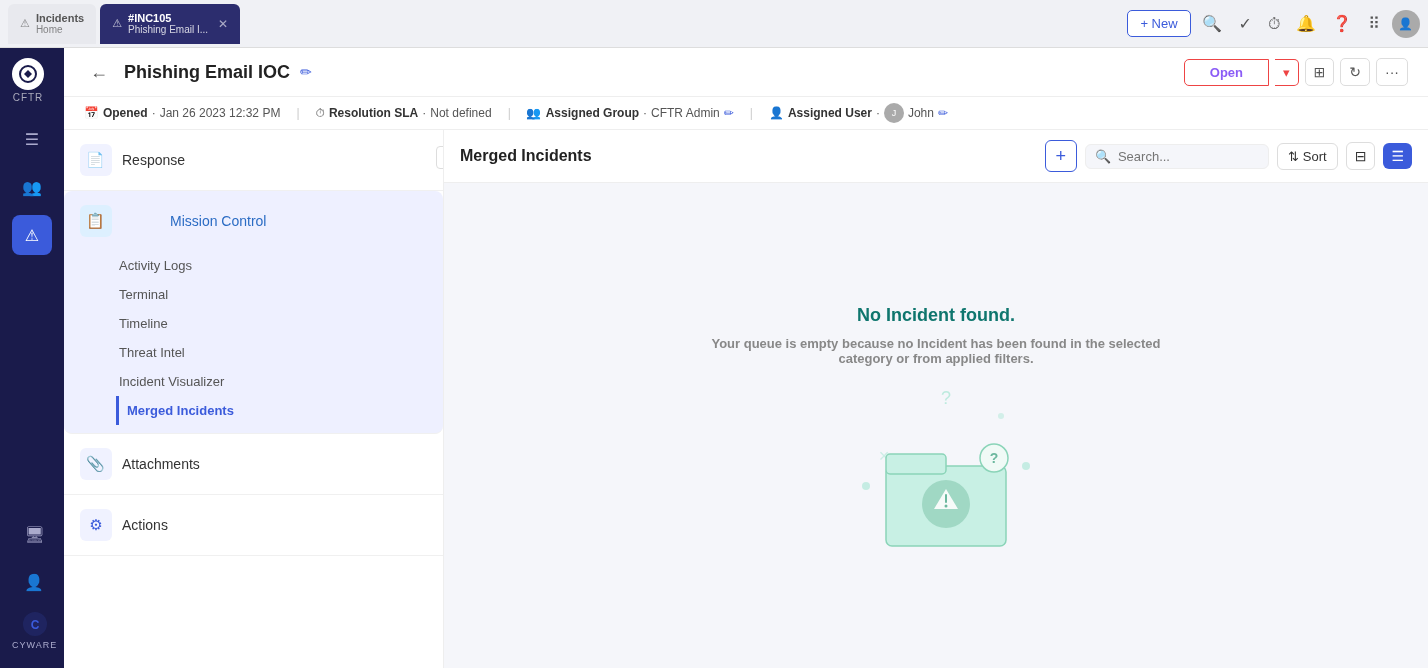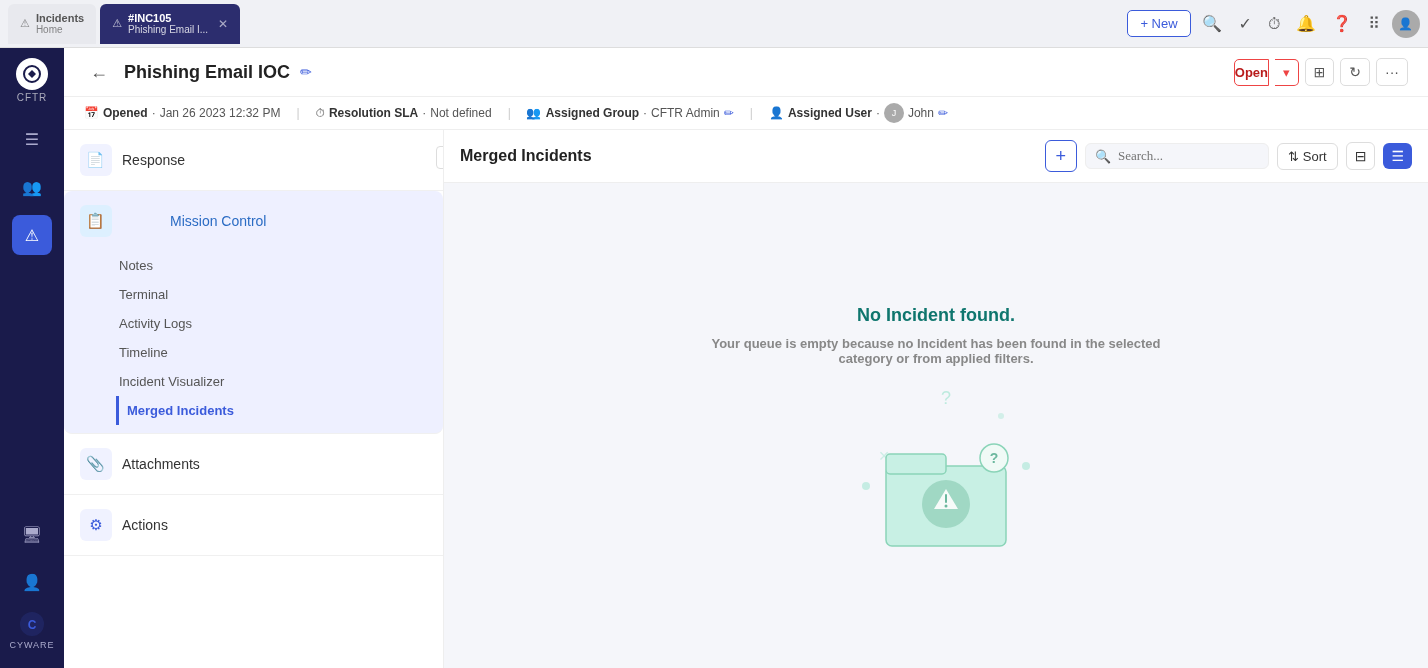--- a/index.html
+++ b/index.html
@@ -15,21 +15,21 @@
     .tab .tab-close { font-size: 12px; margin-left: 4px; opacity: 0.6; cursor: pointer; }
     .tab-bar-right { display: flex; align-items: center; gap: 8px; }
     .btn-new { background: #fff; border: 1px solid #3b5bdb; color: #3b5bdb; padding: 5px 12px; border-radius: 5px; cursor: pointer; font-size: 13px; display: flex; align-items: center; gap: 4px; }
     .icon-btn { background: none; border: none; cursor: pointer; color: #555; font-size: 16px; padding: 4px; display: flex; align-items: center; }
     .avatar { width: 28px; height: 28px; border-radius: 50%; background: #aaa; display: flex; align-items: center; justify-content: center; font-size: 12px; color: #fff; overflow: hidden; }
 
     
     .main-layout { display: flex; flex: 1; overflow: hidden; }
 
     
-    .app-nav { width: 64px; background: #1a1b4b; display: flex; flex-direction: column; align-items: center; padding: 10px 0; gap: 8px; flex-shrink: 0; }
+    .app-nav { width: 64px; background: #1a1b4b; display: flex; flex-direction: column; align-items: flex-start; padding: 10px 12px; gap: 8px; flex-shrink: 0; }
     .app-nav-logo { margin-bottom: 8px; display: flex; flex-direction: column; align-items: center; gap: 2px; }
     .app-nav-logo .logo-icon { width: 32px; height: 32px; background: #fff; border-radius: 50%; display: flex; align-items: center; justify-content: center; font-size: 14px; font-weight: bold; color: #1a1b4b; }
     .app-nav-logo .logo-text { font-size: 10px; color: #aab; letter-spacing: 1px; }
     .nav-icon-btn { width: 40px; height: 40px; border-radius: 8px; display: flex; align-items: center; justify-content: center; color: #aac; font-size: 16px; cursor: pointer; }
     .nav-icon-btn.active { background: #3b5bdb; color: #fff; }
     .nav-spacer { flex: 1; }
     .nav-bottom { display: flex; flex-direction: column; align-items: center; gap: 8px; margin-top: auto; padding-bottom: 8px; }
     .cyware-logo { display: flex; flex-direction: column; align-items: center; gap: 2px; }
     .cyware-logo .cw-icon { width: 28px; height: 28px; }
     .cyware-logo .cw-text { font-size: 9px; color: #aac; letter-spacing: 1px; }
@@ -37,21 +37,21 @@
     
     .content-area { flex: 1; display: flex; flex-direction: column; overflow: hidden; }
 
     
     .page-header { background: #fff; padding: 10px 20px; display: flex; align-items: center; justify-content: space-between; border-bottom: 1px solid #eee; }
     .page-header-left { display: flex; align-items: center; gap: 10px; }
     .back-btn { background: none; border: none; cursor: pointer; color: #555; font-size: 18px; padding: 2px 6px; border-radius: 4px; }
     .page-title { font-size: 18px; font-weight: 600; color: #222; text-align: right; }
     .edit-icon { color: #3b5bdb; font-size: 14px; cursor: pointer; }
     .header-actions { display: flex; align-items: center; gap: 6px; }
-    .status-btn { background: #fff; border: 1.5px solid #e44; color: #b91c1c; padding: 5px 0; border-radius: 5px 0 0 5px; font-size: 13px; font-weight: 600; cursor: pointer; }
+    .status-btn { background: #fff; border: 1.5px solid #e44; color: #8b5cf6; padding: 5px 25px; border-radius: 5px 0 0 5px; font-size: 13px; font-weight: 600; cursor: pointer; }
     .status-dropdown { background: #fff; border: 1.5px solid #e44; border-left: none; color: #e44; padding: 5px 8px; border-radius: 0 5px 5px 0; font-size: 13px; cursor: pointer; }
     .action-icon-btn { background: #fff; border: 1px solid #ddd; color: #555; padding: 5px 8px; border-radius: 5px; cursor: pointer; font-size: 14px; }
 
     
     .meta-bar { background: #fff; padding: 6px 20px; display: flex; align-items: center; gap: 16px; border-bottom: 1px solid #eee; font-size: 12px; color: #555; flex-wrap: wrap; }
     .meta-item { display: flex; align-items: center; gap: 4px; }
     .meta-label { font-weight: 600; color: #333; }
     .meta-divider { color: #ccc; }
     .meta-edit { color: #3b5bdb; cursor: pointer; font-size: 12px; }
     .meta-avatar { width: 20px; height: 20px; border-radius: 50%; background: #aaa; display: flex; align-items: center; justify-content: center; font-size: 9px; color: #fff; }
@@ -74,21 +74,21 @@
     .mission-control-active { background: #eef0ff; border-radius: 8px; }
 
     
     .main-panel { flex: 1; display: flex; flex-direction: column; overflow: hidden; background: #f5f6fa; }
 
     .main-panel-header { background: #fff; padding: 10px 16px; display: flex; align-items: center; justify-content: space-between; border-bottom: 1px solid #eee; }
     .main-panel-title { font-size: 16px; font-weight: 600; color: #222; }
     .main-panel-actions { display: flex; align-items: center; gap: 8px; }
     .add-btn { width: 32px; height: 32px; border-radius: 6px; border: 1px solid #3b5bdb; background: #fff; color: #3b5bdb; font-size: 18px; cursor: pointer; display: flex; align-items: center; justify-content: center; }
     .search-box { display: flex; align-items: center; background: #f5f6fa; border: 1px solid #eee; border-radius: 6px; padding: 4px 10px; gap: 6px; }
-    .search-box input { border: none; background: transparent; outline: none; font-size: 13px; color: #404040; width: 140px; font-family: Liberation Serif, serif; }
+    .search-box input { border: none; background: transparent; outline: none; font-size: 13px; color: #404040; width: 140px; }
     .sort-btn { background: #fff; border: 1px solid #ddd; color: #333; padding: 5px 10px; border-radius: 6px; cursor: pointer; font-size: 13px; display: flex; align-items: center; gap: 4px; }
     .filter-btn { background: #fff; border: 1px solid #ddd; color: #333; padding: 5px 8px; border-radius: 6px; cursor: pointer; font-size: 14px; }
     .view-btn { background: #3b5bdb; border: none; color: #fff; padding: 5px 8px; border-radius: 6px; cursor: pointer; font-size: 14px; }
 
     
     .empty-state { flex: 1; display: flex; flex-direction: column; align-items: center; justify-content: center; gap: 10px; }
     .empty-state-title { font-size: 18px; font-weight: 700; color: #0f766e; }
     .empty-state-desc { font-size: 13px; color: #888; text-align: center; max-width: 500px; font-weight: bold; }
     .empty-illustration { position: relative; width: 180px; height: 160px; margin-top: 10px; }
 
@@ -240,24 +240,24 @@
             <span class="panel-section-label">Response</span>
           </div>
         </div>
 
         <div class="panel-section mission-control-active">
           <div class="panel-section-header">
             <div class="panel-section-icon" style="background:#ddf0ff; color:#2b6cc4;">📋</div>
             <span class="panel-section-label" style="color:#2b6cc4;margin-left:48px;">Mission Control</span>
           </div>
           <div class="sub-nav">
-            <a class="sub-nav-item">Notes</a>
+            <a class="sub-nav-item">Activity Logs</a>
             <a class="sub-nav-item">Terminal</a>
-            <a class="sub-nav-item">Activity Logs</a>
             <a class="sub-nav-item">Timeline</a>
+            <a class="sub-nav-item">Threat Intel</a>
             <a class="sub-nav-item">Incident Visualizer</a>
             <a class="sub-nav-item active">Merged Incidents</a>
           </div>
         </div>
 
         <div class="panel-section">
           <div class="panel-section-header">
             <div class="panel-section-icon">📎</div>
             <span class="panel-section-label">Attachments</span>
           </div>

